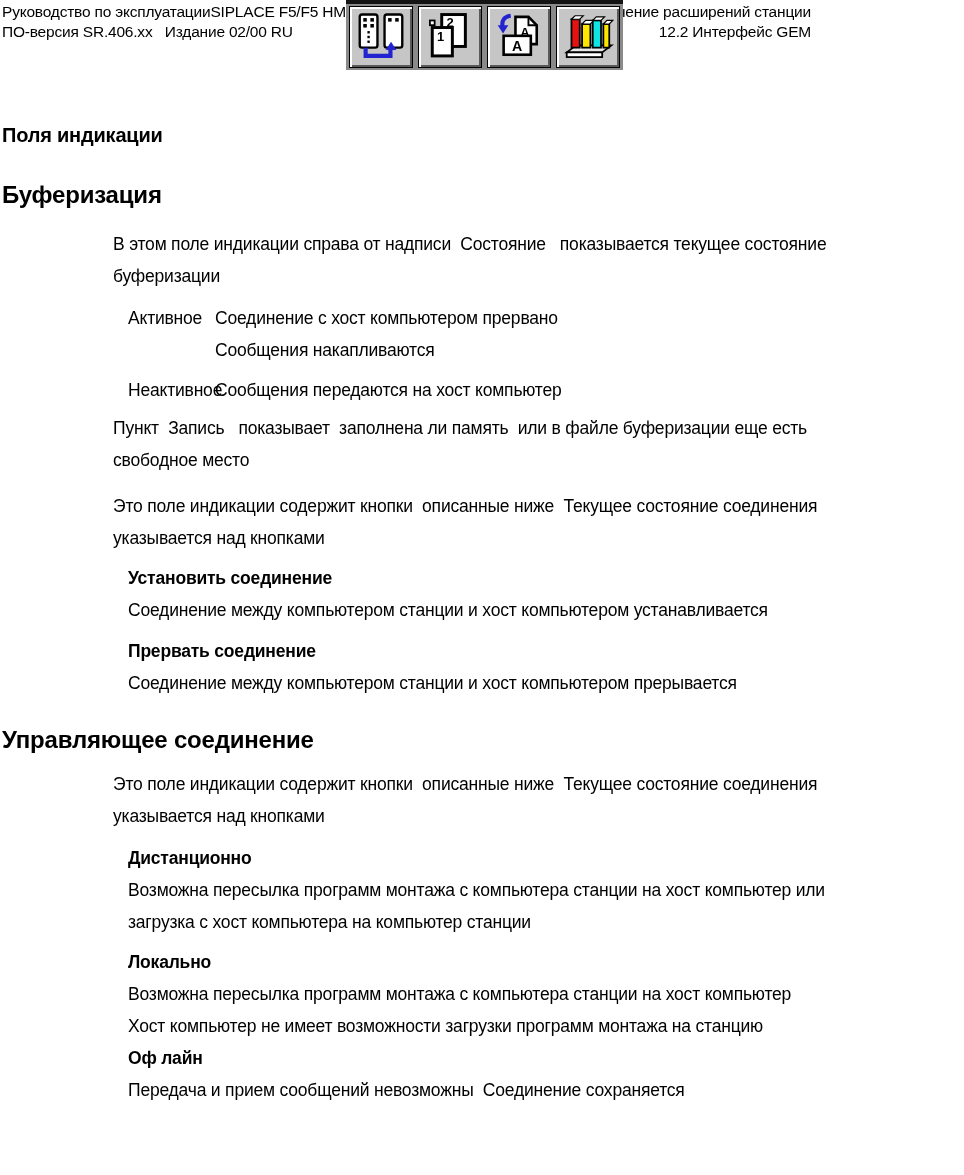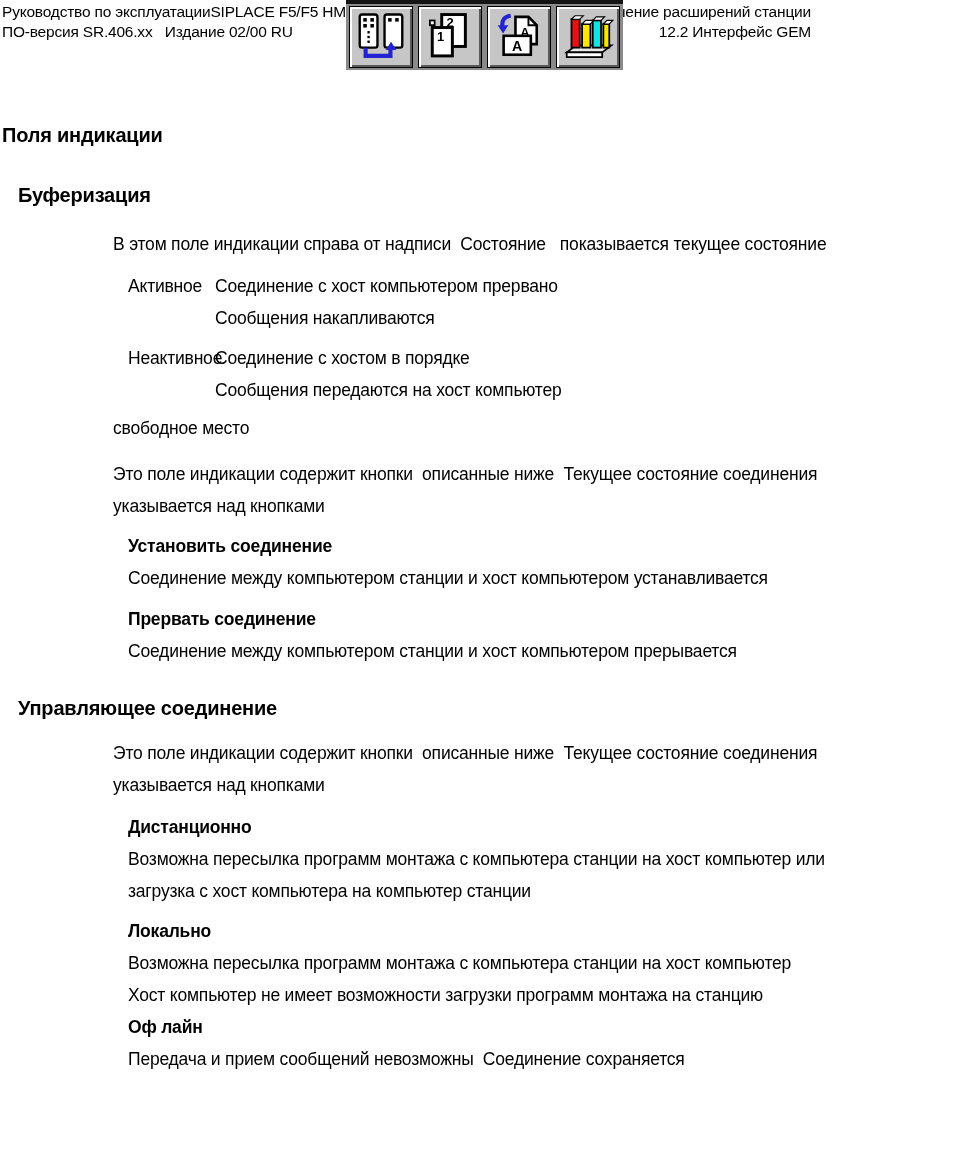--- a/index.html
+++ b/index.html
@@ -33,22 +33,22 @@
   .tbtn svg { display: block; }
   svg text { font-family: "Liberation Sans", "DejaVu Sans", sans-serif; }
   
   main { position: absolute; top: 70px; left: 0; width: 964px; padding-left: 2px; }
   .line { white-space: pre; }
   h1 {
     font-size: 20px; line-height: 30px; font-weight: bold;
     margin: 50px 0 0 0;
   }
   h2 {
-    font-size: 20px; line-height: 26px; font-weight: bold;
-    margin: 16px;
+    font-size: 24px; line-height: 26px; font-weight: bold;
+    margin: 0;
   }
   .h2-buf  { margin-top: 32px; }
   .h2-conn { margin-top: 26px; }
   .h2-ctrl { margin-top: 28px; }
   .body-text { font-size: 17.5px; line-height: 32px; }
   .para  { margin-left: 111px; }
   .p1    { margin-top: 20px; }
   .p2    { margin-top: 6px;  }
   .intro { margin-top: 14px; }
   .intro-ctrl { margin-top: 15px; }
@@ -134,36 +134,37 @@
     </div>
   </div>
 </div>
 
 <main>
   <h1>Поля индикации</h1>
 
   <h2 class="h2-buf">Буферизация</h2>
   <div class="para p1 body-text">
     <div class="line">В этом поле индикации справа от надписи  Состояние   показывается текущее состояние</div>
+    <div class="line">буферизации</div>
   </div>
   <div class="defrow defrow-1 body-text">
     <div class="term">Активное</div>
     <div>
       <div class="line">Соединение с хост компьютером прервано</div>
       <div class="line">Сообщения накапливаются</div>
     </div>
   </div>
   <div class="defrow defrow-2 body-text">
     <div class="term">Неактивное</div>
     <div>
-      <div class="line">Соединение с хостом в порядке</div>
       <div class="line">Сообщения передаются на хост компьютер</div>
     </div>
   </div>
   <div class="para p2 body-text">
+    <div class="line">Пункт  Запись   показывает  заполнена ли память  или в файле буферизации еще есть</div>
     <div class="line">свободное место</div>
   </div>
 
   <div class="para intro body-text">
     <div class="line">Это поле индикации содержит кнопки  описанные ниже  Текущее состояние соединения</div>
     <div class="line">указывается над кнопками</div>
   </div>
   <div class="sublabel ml8 body-text">Установить соединение</div>
   <div class="subdesc body-text">
     <div class="line">Соединение между компьютером станции и хост компьютером устанавливается</div>

